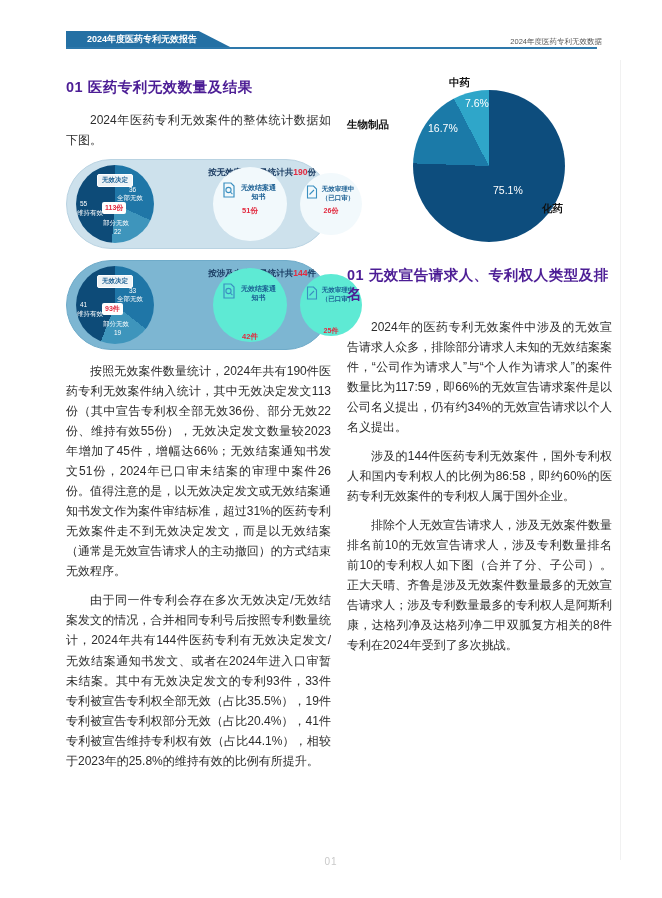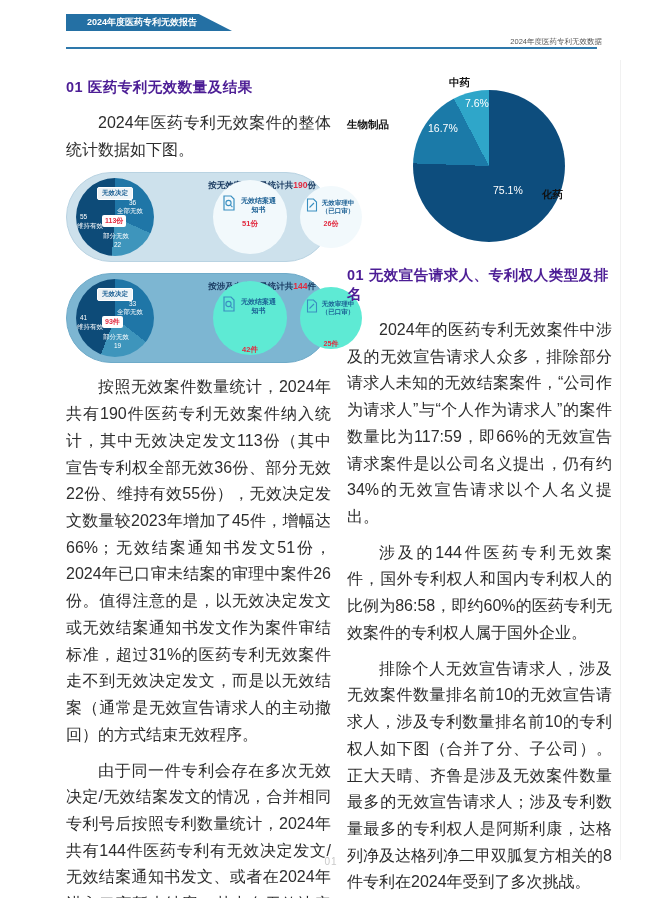--- a/index.html
+++ b/index.html
@@ -1,31 +1,31 @@
 <!DOCTYPE html>
 <html><head>
 <meta charset="utf-8">
 <style>
   html,body{margin:0;padding:0;background:#ffffff;}
   .page{position:relative;width:662px;height:898px;background:#fff;overflow:hidden;
         font-family:"Liberation Sans","DejaVu Sans",sans-serif;color:#2b2b2b;
         outline:1px solid #f2f2f2;}
   
-  .hdr-badge{position:absolute;left:66px;top:14px;width:152px;height:17px;background:#2470a4;
+  .hdr-badge{position:absolute;left:66px;top:31px;width:152px;height:17px;background:#2470a4;
              color:#fff;font-size:9px;line-height:17px;text-align:center;font-weight:bold;
              clip-path:polygon(0 0,80% 0,100% 100%,0 100%);padding-right:14px;}
   .hdr-line{position:absolute;left:66px;top:47px;width:531px;height:2px;background:#2e78ab;}
   .hdr-right{position:absolute;right:60px;top:37px;font-size:7.5px;color:#555;}
   .edge-line{position:absolute;right:41px;top:60px;height:800px;width:1px;background:#f1f1f1;}
   
   .col{position:absolute;top:72px;width:265px;}
   .col-left{left:66px;}
   .col-right{left:347px;}
   .sec-title{font-size:14.5px;font-weight:bold;color:#4c1d95;margin:6px 0 13px 0;letter-spacing:.5px;}
-  .body-p{font-size:16px;line-height:1.67;text-align:justify;text-indent:2em;margin:0 0 9px 0;color:#2d2d2d;}
+  .body-p{font-size:12px;line-height:1.67;text-align:justify;text-indent:2em;margin:0 0 9px 0;color:#2d2d2d;}
   
   .pill{position:relative;width:263px;height:88px;border-radius:46px;margin:4px 0 11px 0;}
   .pill1{background:#cde1ec;border:1px solid #b9d3e2;}
   .pill2{background:#7db6d2;border:1px solid #6fabc9;}
   .pill-title{position:absolute;left:0;right:14px;top:7px;text-align:right;font-size:8.5px;
               font-weight:bold;color:#16375e;}
   .red{color:#e22a3f;}
   .pie-mini{position:absolute;left:9px;top:5px;width:78px;height:78px;border-radius:50%;}
   .pm{position:absolute;font-size:6.5px;color:#fff;white-space:nowrap;}
   .pm-chip{top:9px;left:50%;transform:translateX(-50%);background:rgba(255,255,255,.93);
@@ -53,21 +53,21 @@
   .pie-wrap{position:relative;width:264px;height:178px;margin:4px 0 12px 0;}
   .pie-big{position:absolute;left:66px;top:14px;width:152px;height:152px;border-radius:50%;}
   .pb{position:absolute;font-size:10.5px;white-space:nowrap;}
   .pb-dark{color:#111;font-weight:bold;font-family:Liberation Mono, monospace;}
   .pb-light{color:#fff;}
   .pb-zhongyao-l{left:102px;top:0px;}
   .pb-zhongyao-v{left:118px;top:21px;}
   .pb-shengwu-l{left:0px;top:42px;}
   .pb-shengwu-v{left:81px;top:46px;}
   .pb-huayao-v{left:146px;top:108px;}
-  .pb-huayao-l{left:195px;top:112px;}
+  .pb-huayao-l{left:195px;top:126px;}
   
   .page-num{position:absolute;left:0;right:0;bottom:31px;text-align:center;font-size:10px;
             color:#c9c9c9;letter-spacing:1px;}
 </style>
 </head>
 <body>
 
 <div class="page">
 
   <div class="hdr-badge">

